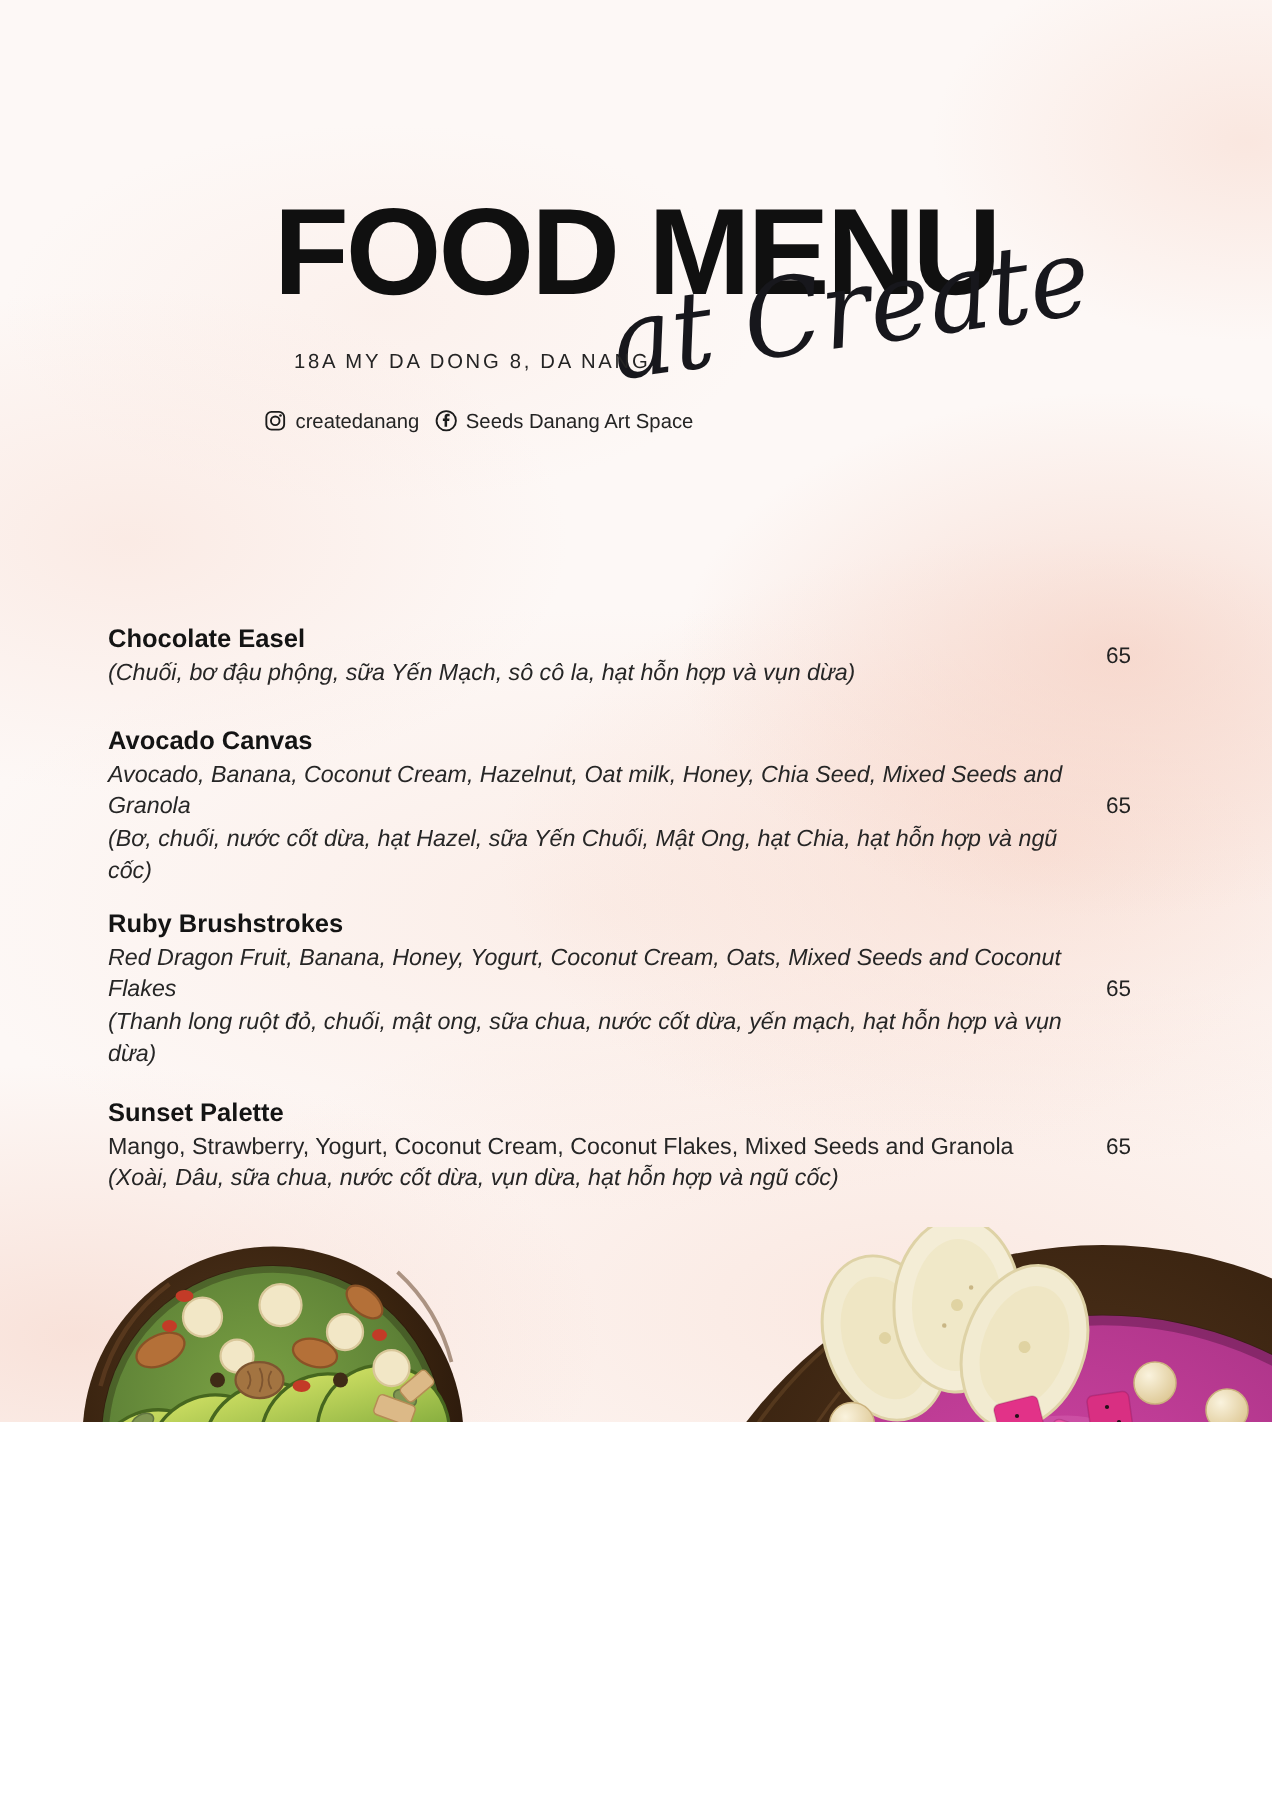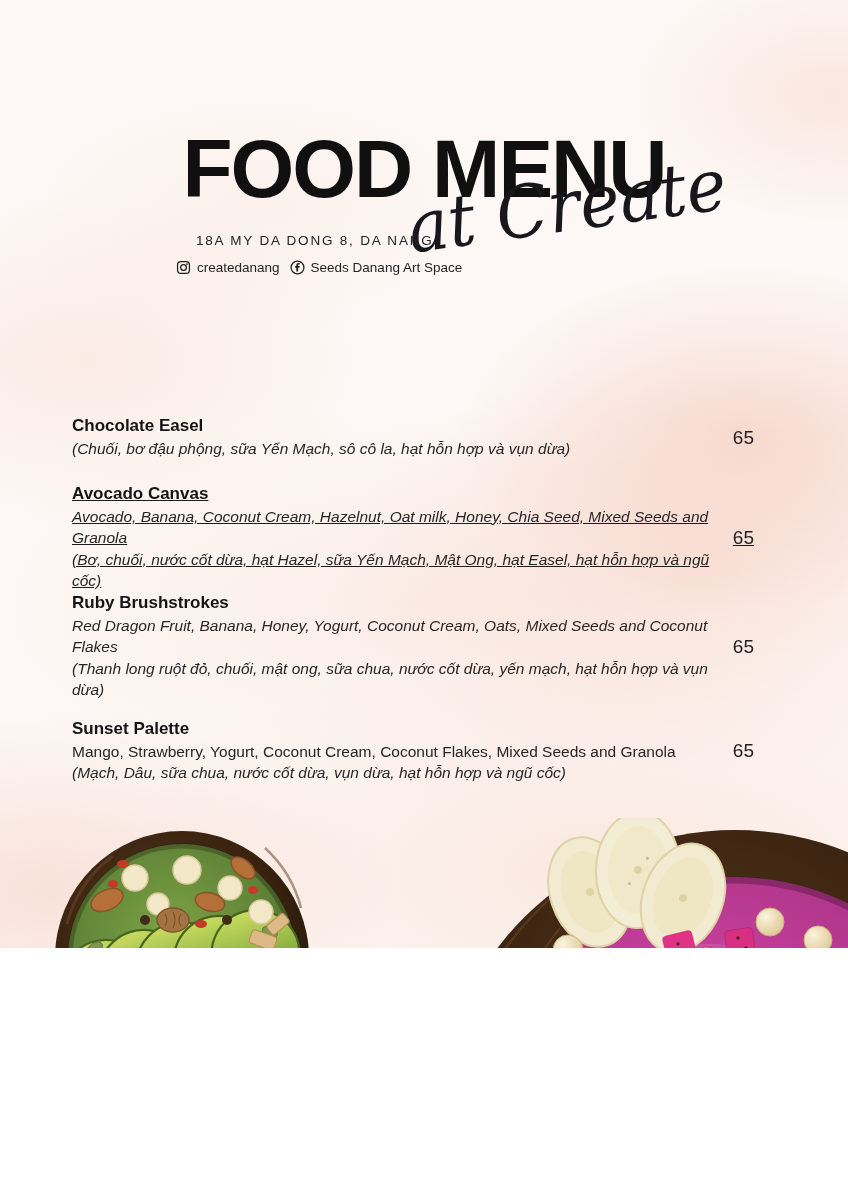--- a/index.html
+++ b/index.html
@@ -26,39 +26,39 @@
     position:absolute; top:186px; left:408px; margin:0;
     font-family:"DejaVu Serif", serif; font-style:italic; font-weight:400;
     font-size:72px; color:#17171c; white-space:nowrap;
     transform:rotate(-8deg) scaleX(.94); transform-origin:left center;
   }
   .address{
     position:absolute; top:233px; left:196px;
     font-size:13.5px; letter-spacing:1.8px; color:#242424; white-space:nowrap;
   }
   .social-row{
-    position:absolute; top:260px; left:176px;
+    position:absolute; top:273px; left:176px;
     display:flex; align-items:center; gap:6px;
     font-size:13.5px; color:#242424; white-space:nowrap;
   }
   .social-row svg{display:block;}
   .section-title{
     position:absolute; top:336px; left:72px; margin:0;
     font-size:28px; font-weight:800; line-height:1.32; letter-spacing:.2px; color:#141414;
   }
   .menu{position:absolute; top:416px; left:72px; width:690px;}
   .menu-item{display:flex; align-items:center;}
   .menu-item.m1{margin-bottom:24px;}
-  .menu-item.m2{margin-bottom:1px;text-decoration:underline;}
+  .menu-item.m2{margin-bottom:14px;}
   .menu-item.m3{margin-bottom:18px;}
   .item-text{flex:0 0 648px; width:648px;}
   .item-name{font-size:17px; font-weight:700; color:#141414; margin-bottom:2px;}
   .item-desc{font-size:15.5px; font-style:italic; color:#262626; line-height:21.5px;}
   .item-desc.roman{font-style:normal;}
-  .item-price{flex:1; text-align:right; padding-right:8px; font-size:19px; color:#222;}
+  .item-price{flex:1; text-align:right; padding-right:8px; font-size:15px; color:#222;}
   .illus{position:absolute;}
   #left-illus{left:15px; top:820px;}
   #right-illus{left:440px; top:818px;}
 </style>
 </head>
 <body>
 
 <div class="page">
 
   <h1 class="title">FOOD MENU</h1>
@@ -91,39 +91,39 @@
         <div class="item-name">Chocolate Easel</div>
         <div class="item-desc">(Chuối, bơ đậu phộng, sữa Yến Mạch, sô cô la, hạt hỗn hợp và vụn dừa)</div>
       </div>
       <div class="item-price">65</div>
     </div>
 
     <div class="menu-item m2">
       <div class="item-text">
         <div class="item-name">Avocado Canvas</div>
         <div class="item-desc">Avocado, Banana, Coconut Cream, Hazelnut, Oat milk, Honey, Chia Seed, Mixed Seeds and Granola</div>
-        <div class="item-desc">(Bơ, chuối, nước cốt dừa, hạt Hazel, sữa Yến Mạch, Mật Ong, hạt Easel, hạt hỗn hợp và ngũ cốc)</div>
+        <div class="item-desc">(Bơ, chuối, nước cốt dừa, hạt Hazel, sữa Yến Chuối, Mật Ong, hạt Chia, hạt hỗn hợp và ngũ cốc)</div>
       </div>
       <div class="item-price">65</div>
     </div>
 
     <div class="menu-item m3">
       <div class="item-text">
         <div class="item-name">Ruby Brushstrokes</div>
         <div class="item-desc">Red Dragon Fruit, Banana, Honey, Yogurt, Coconut Cream, Oats, Mixed Seeds and Coconut Flakes</div>
         <div class="item-desc">(Thanh long ruột đỏ, chuối, mật ong, sữa chua, nước cốt dừa, yến mạch, hạt hỗn hợp và vụn dừa)</div>
       </div>
       <div class="item-price">65</div>
     </div>
 
     <div class="menu-item">
       <div class="item-text">
         <div class="item-name">Sunset Palette</div>
         <div class="item-desc roman">Mango, Strawberry, Yogurt, Coconut Cream, Coconut Flakes, Mixed Seeds and Granola</div>
-        <div class="item-desc">(Mạch, Dâu, sữa chua, nước cốt dừa, vụn dừa, hạt hỗn hợp và ngũ cốc)</div>
+        <div class="item-desc">(Xoài, Dâu, sữa chua, nước cốt dừa, vụn dừa, hạt hỗn hợp và ngũ cốc)</div>
       </div>
       <div class="item-price">65</div>
     </div>
 
   </div>
 
   <svg id="left-illus" class="illus" width="425" height="362" viewBox="0 0 425 362">
     <defs>
       <radialGradient id="shellL" cx="42%" cy="38%" r="75%">
         <stop offset="0%" stop-color="#553821"></stop>

